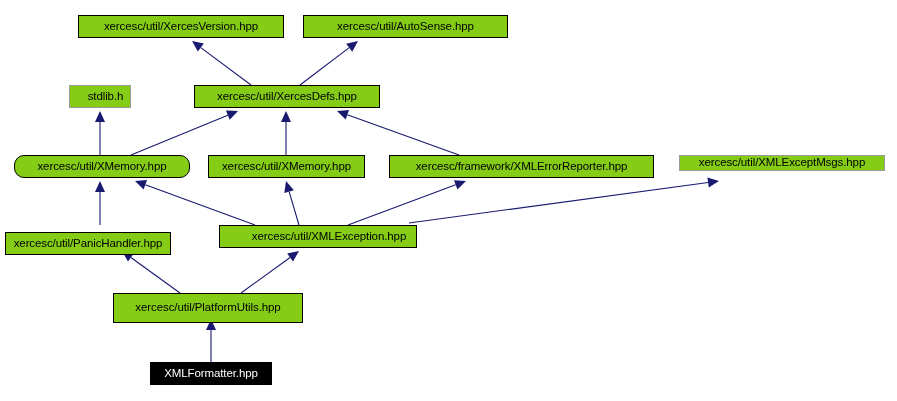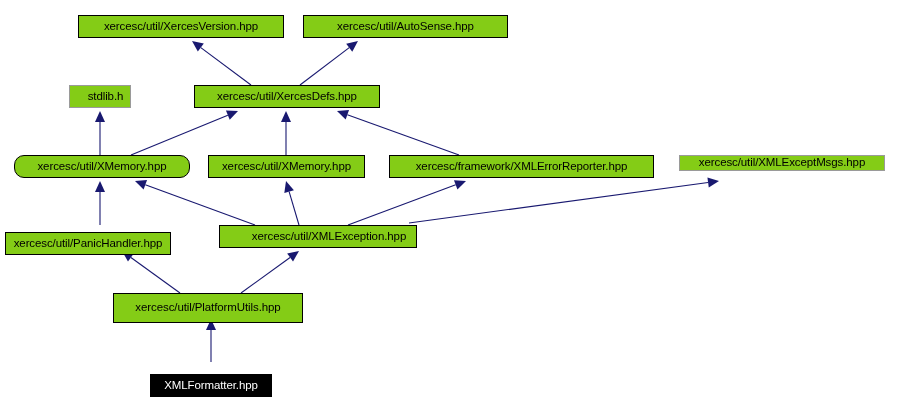--- a/index.html
+++ b/index.html
@@ -39,21 +39,20 @@
     color: #000000;
     padding: 0 5px;
   }
   .node.external {
     border-color: #9a9a9a;
   }
   .node.root {
     background: #000000;
     border-color: #000000;
     color: #ffffff;
-    margin-top: 12px;
   }
 </style>
 </head>
 <body>
 
 <div id="diagram">
 
   <svg id="edge-layer" width="897" height="401" viewBox="0 0 897 401" xmlns="http://www.w3.org/2000/svg">
       <g>
         <line x1="251" y1="85" x2="200.81790222602365" y2="47.576062677034585" stroke="#191970" stroke-width="1.1"></line>

